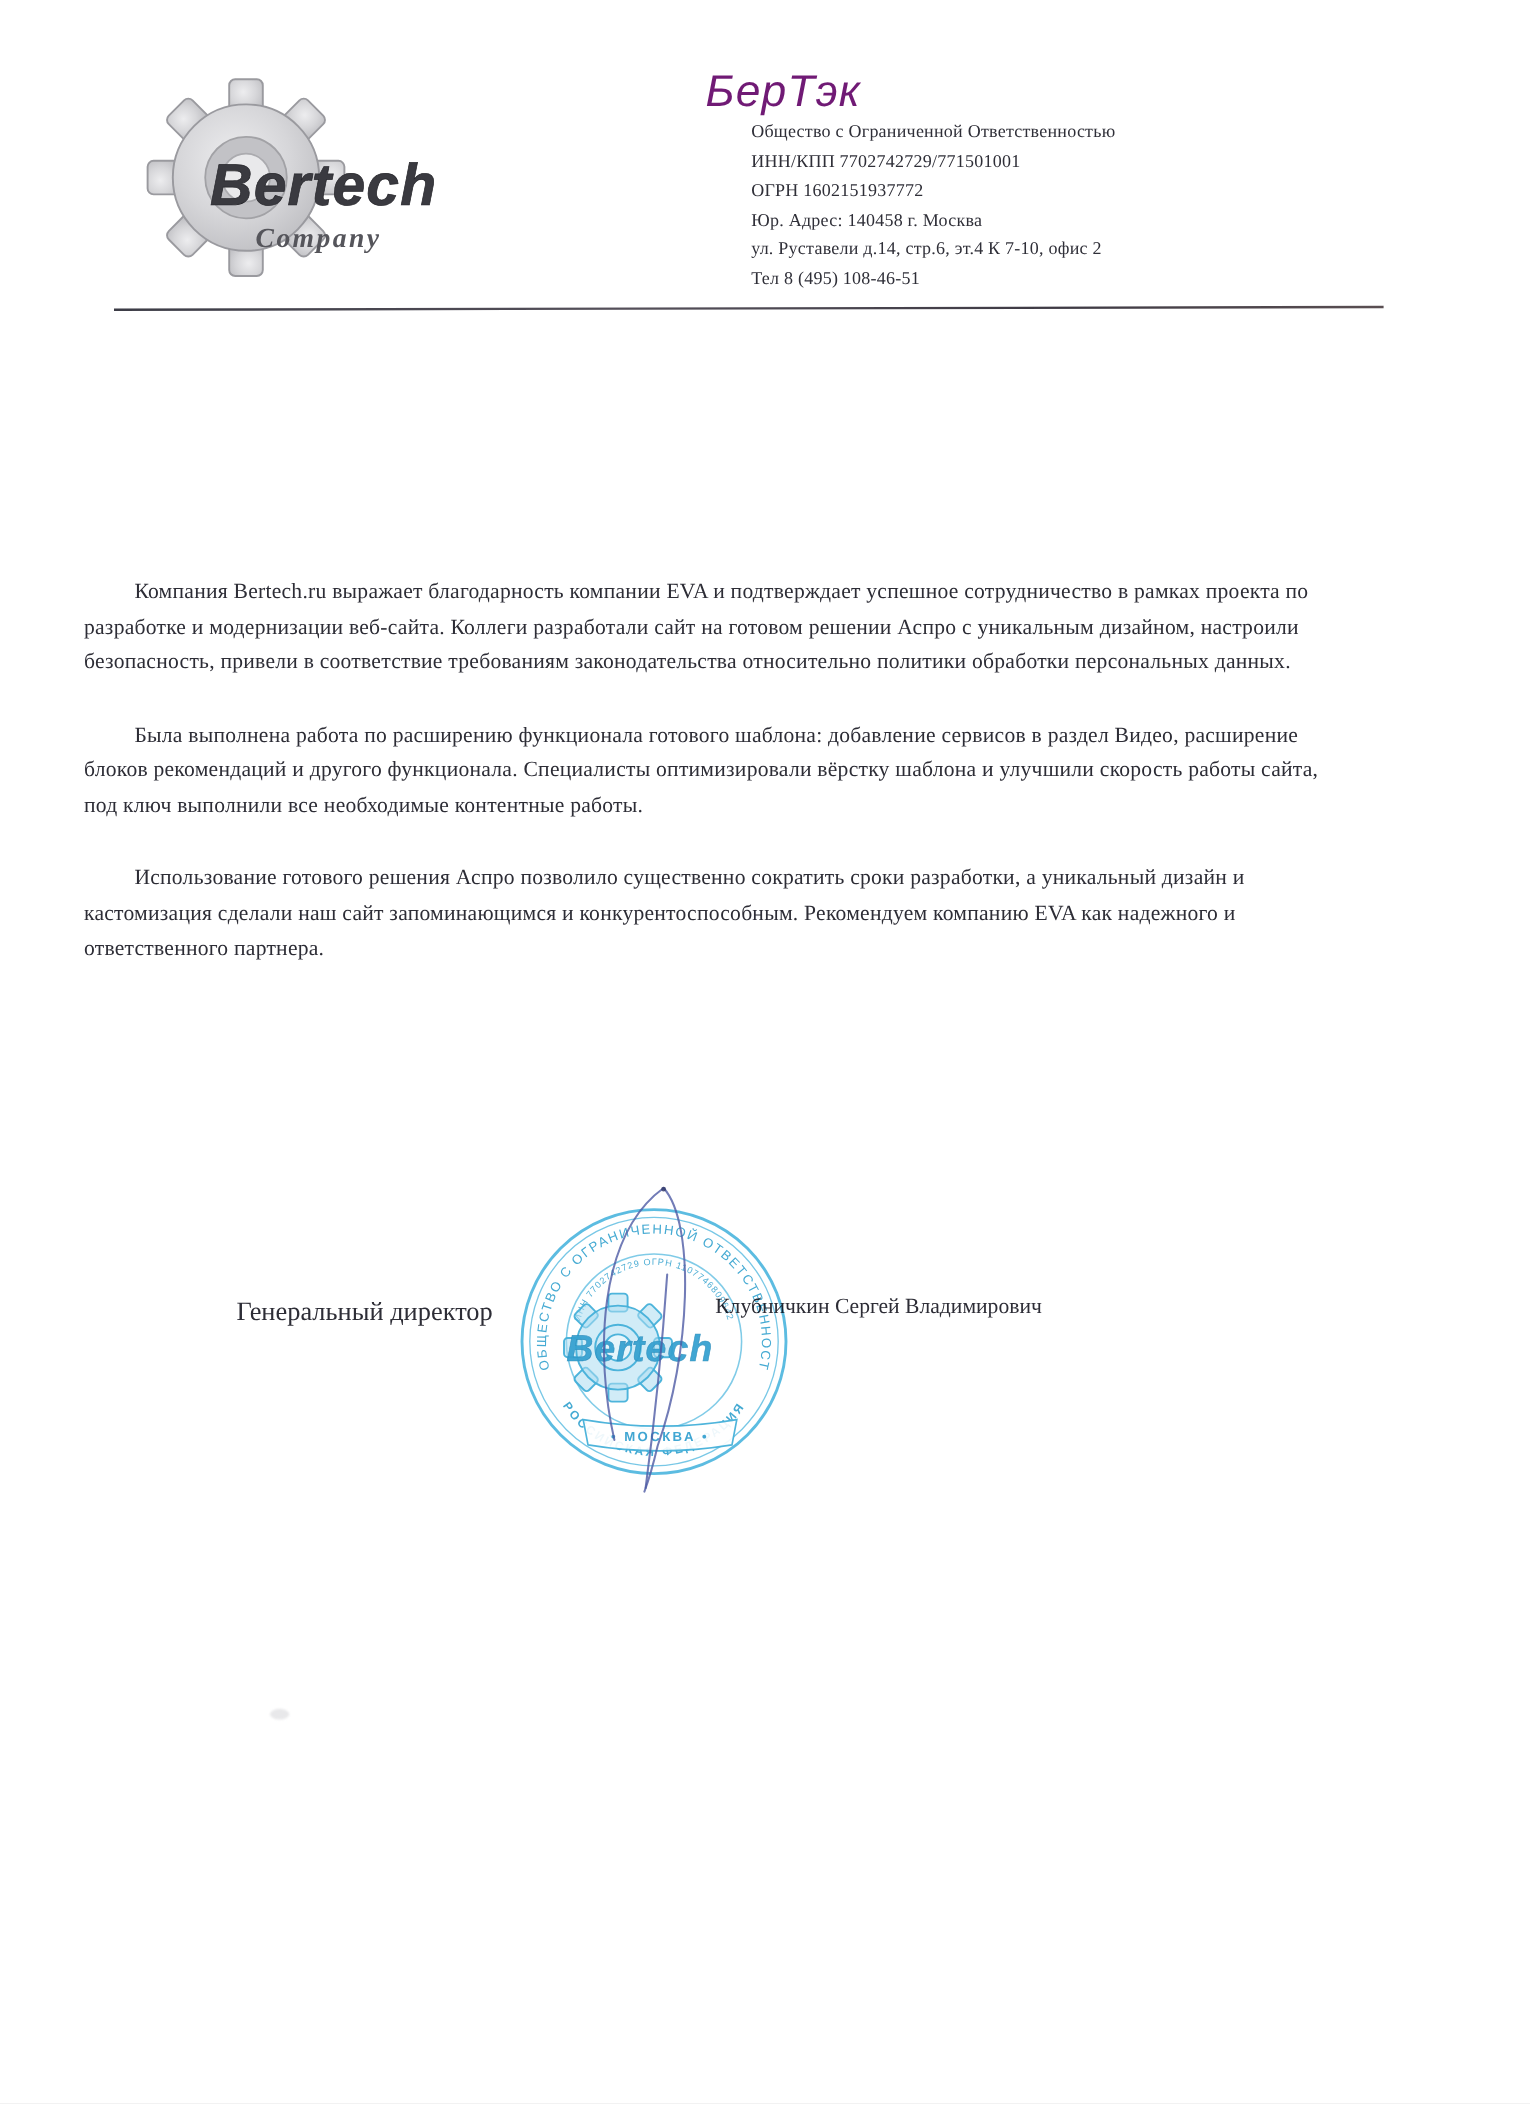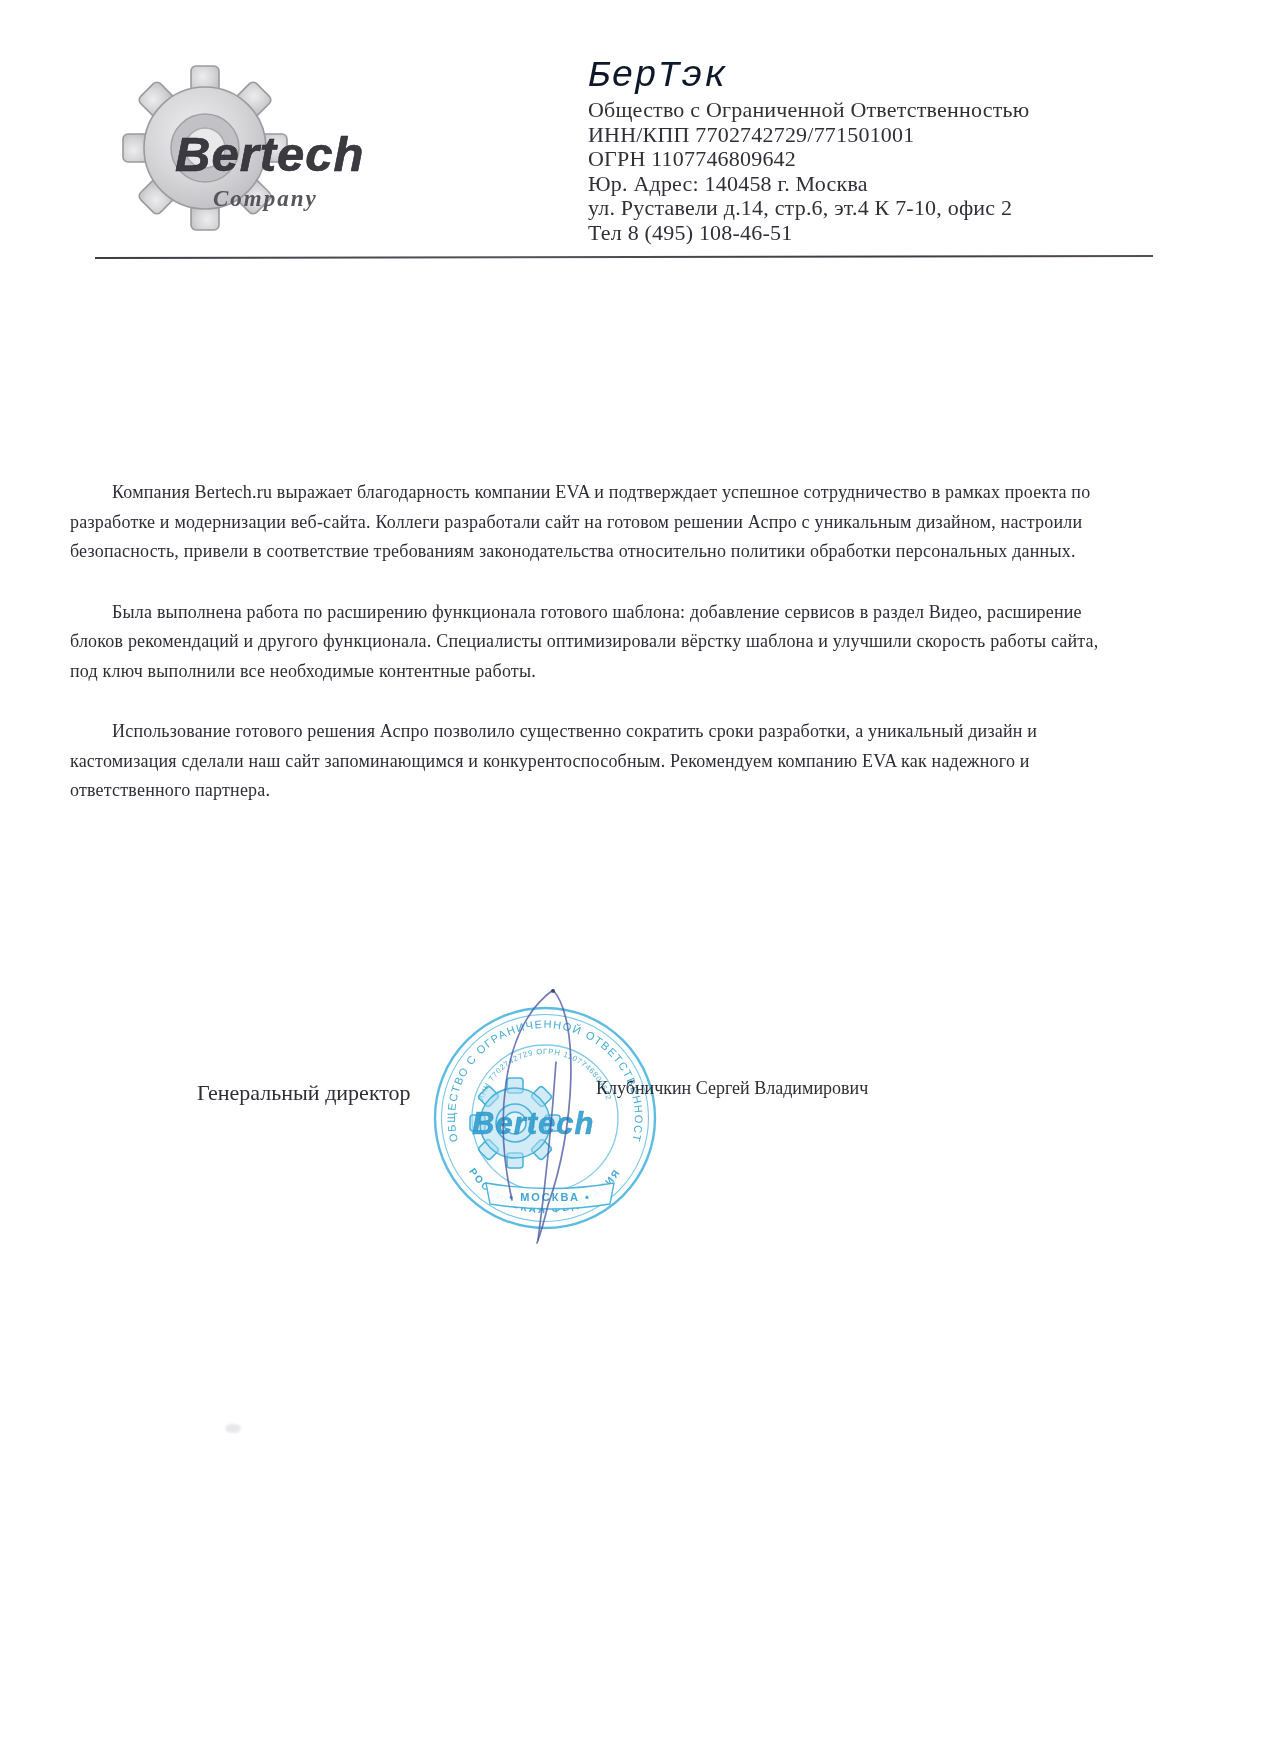--- a/index.html
+++ b/index.html
@@ -5,25 +5,25 @@
   html,body{margin:0;padding:0;background:#e9e9e9;}
   .page{
     position:relative;width:1275px;height:1753px;background:#ffffff;
     margin:0 auto;overflow:hidden;
     font-family:"Liberation Serif", serif;color:#31313a;
   }
   
   .logo{position:absolute;left:115px;top:58px;width:330px;height:175px;}
   .company-block{position:absolute;left:588px;top:54px;width:480px;}
   .company-name{
-    font-family:Liberation Mono, monospace;font-style:italic;
-    font-size:37px;color:#0f172a;letter-spacing:1px;line-height:44px;
+    font-family:Liberation Sans, sans-serif;font-style:italic;
+    font-size:37px;color:#701a75;letter-spacing:1px;line-height:44px;
   }
   .company-line{
-    font-size:22px;line-height:24.6px;color:#2f2f38;letter-spacing:.2px;
+    font-size:15px;line-height:24.6px;color:#2f2f38;letter-spacing:.2px;margin-left:38px;
   }
   .header-rule{
     position:absolute;left:95px;top:256px;width:1058px;height:2.4px;
     background:linear-gradient(90deg,#3c3c46,#55505a 40%,#3e3a44 75%,#5a4f52);
     transform:rotate(-0.12deg);
   }
   
   .letter-body{position:absolute;left:70px;top:478px;width:1052px;}
   .letter-body p{
     margin:0 0 31px 0;text-indent:42px;
@@ -68,21 +68,21 @@
       <circle cx="90" cy="90" r="20" fill="#e9e9eb" stroke="#ababaf" stroke-width="1.5"></circle>
     </g>
     <text x="60" y="113" font-family="Liberation Sans, sans-serif" font-style="italic" font-weight="bold" font-size="49" fill="#3a3a40" stroke="#26262b" stroke-width="0.6" letter-spacing="1">Bertech</text>
     <text x="98" y="148" font-family="Liberation Serif, serif" font-style="italic" font-weight="bold" font-size="23" fill="#55555b" letter-spacing="2">Company</text>
   </svg>
 
   <div class="company-block">
     <div class="company-name">БерТэк</div>
     <div class="company-line">Общество с Ограниченной Ответственностью</div>
     <div class="company-line">ИНН/КПП 7702742729/771501001</div>
-    <div class="company-line">ОГРН 1107746809642</div>
+    <div class="company-line">ОГРН 1602151937772</div>
     <div class="company-line">Юр. Адрес: 140458 г. Москва</div>
     <div class="company-line">ул. Руставели д.14, стр.6, эт.4 К 7-10, офис 2</div>
     <div class="company-line">Тел 8 (495) 108-46-51</div>
   </div>
 
   <div class="header-rule"></div>
 
   <div class="letter-body">
     <p>Компания Bertech.ru выражает благодарность компании EVA и подтверждает успешное сотрудничество в рамках проекта по разработке и модернизации веб-сайта. Коллеги разработали сайт на готовом решении Аспро с уникальным дизайном, настроили безопасность, привели в соответствие требованиям законодательства относительно политики обработки персональных данных.</p>
     <p>Была выполнена работа по расширению функционала готового шаблона: добавление сервисов в раздел Видео, расширение блоков рекомендаций и другого функционала. Специалисты оптимизировали вёрстку шаблона и улучшили скорость работы сайта, под ключ выполнили все необходимые контентные работы.</p>

